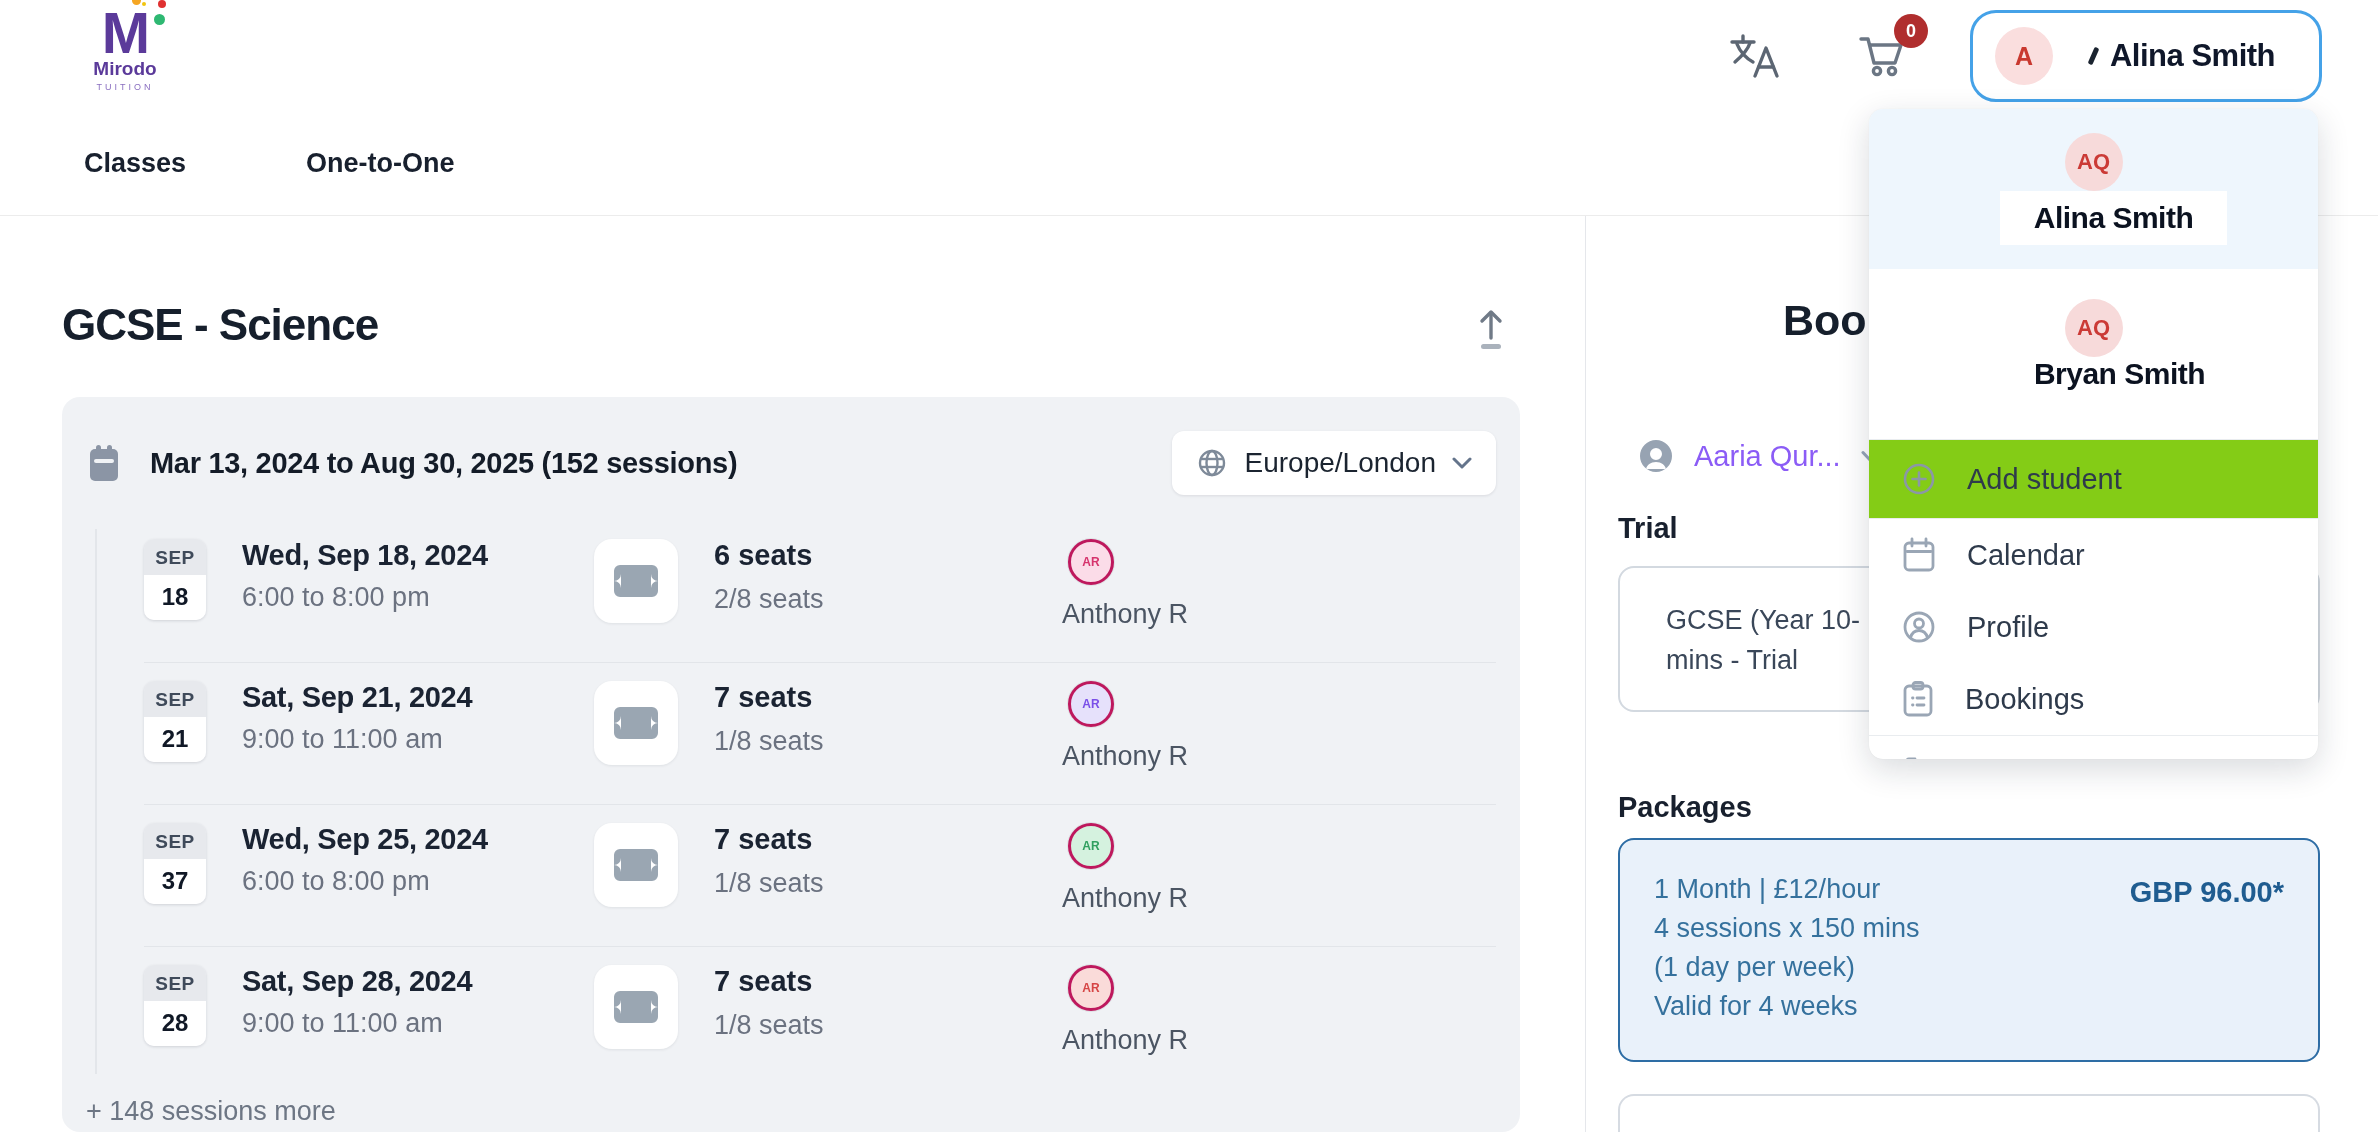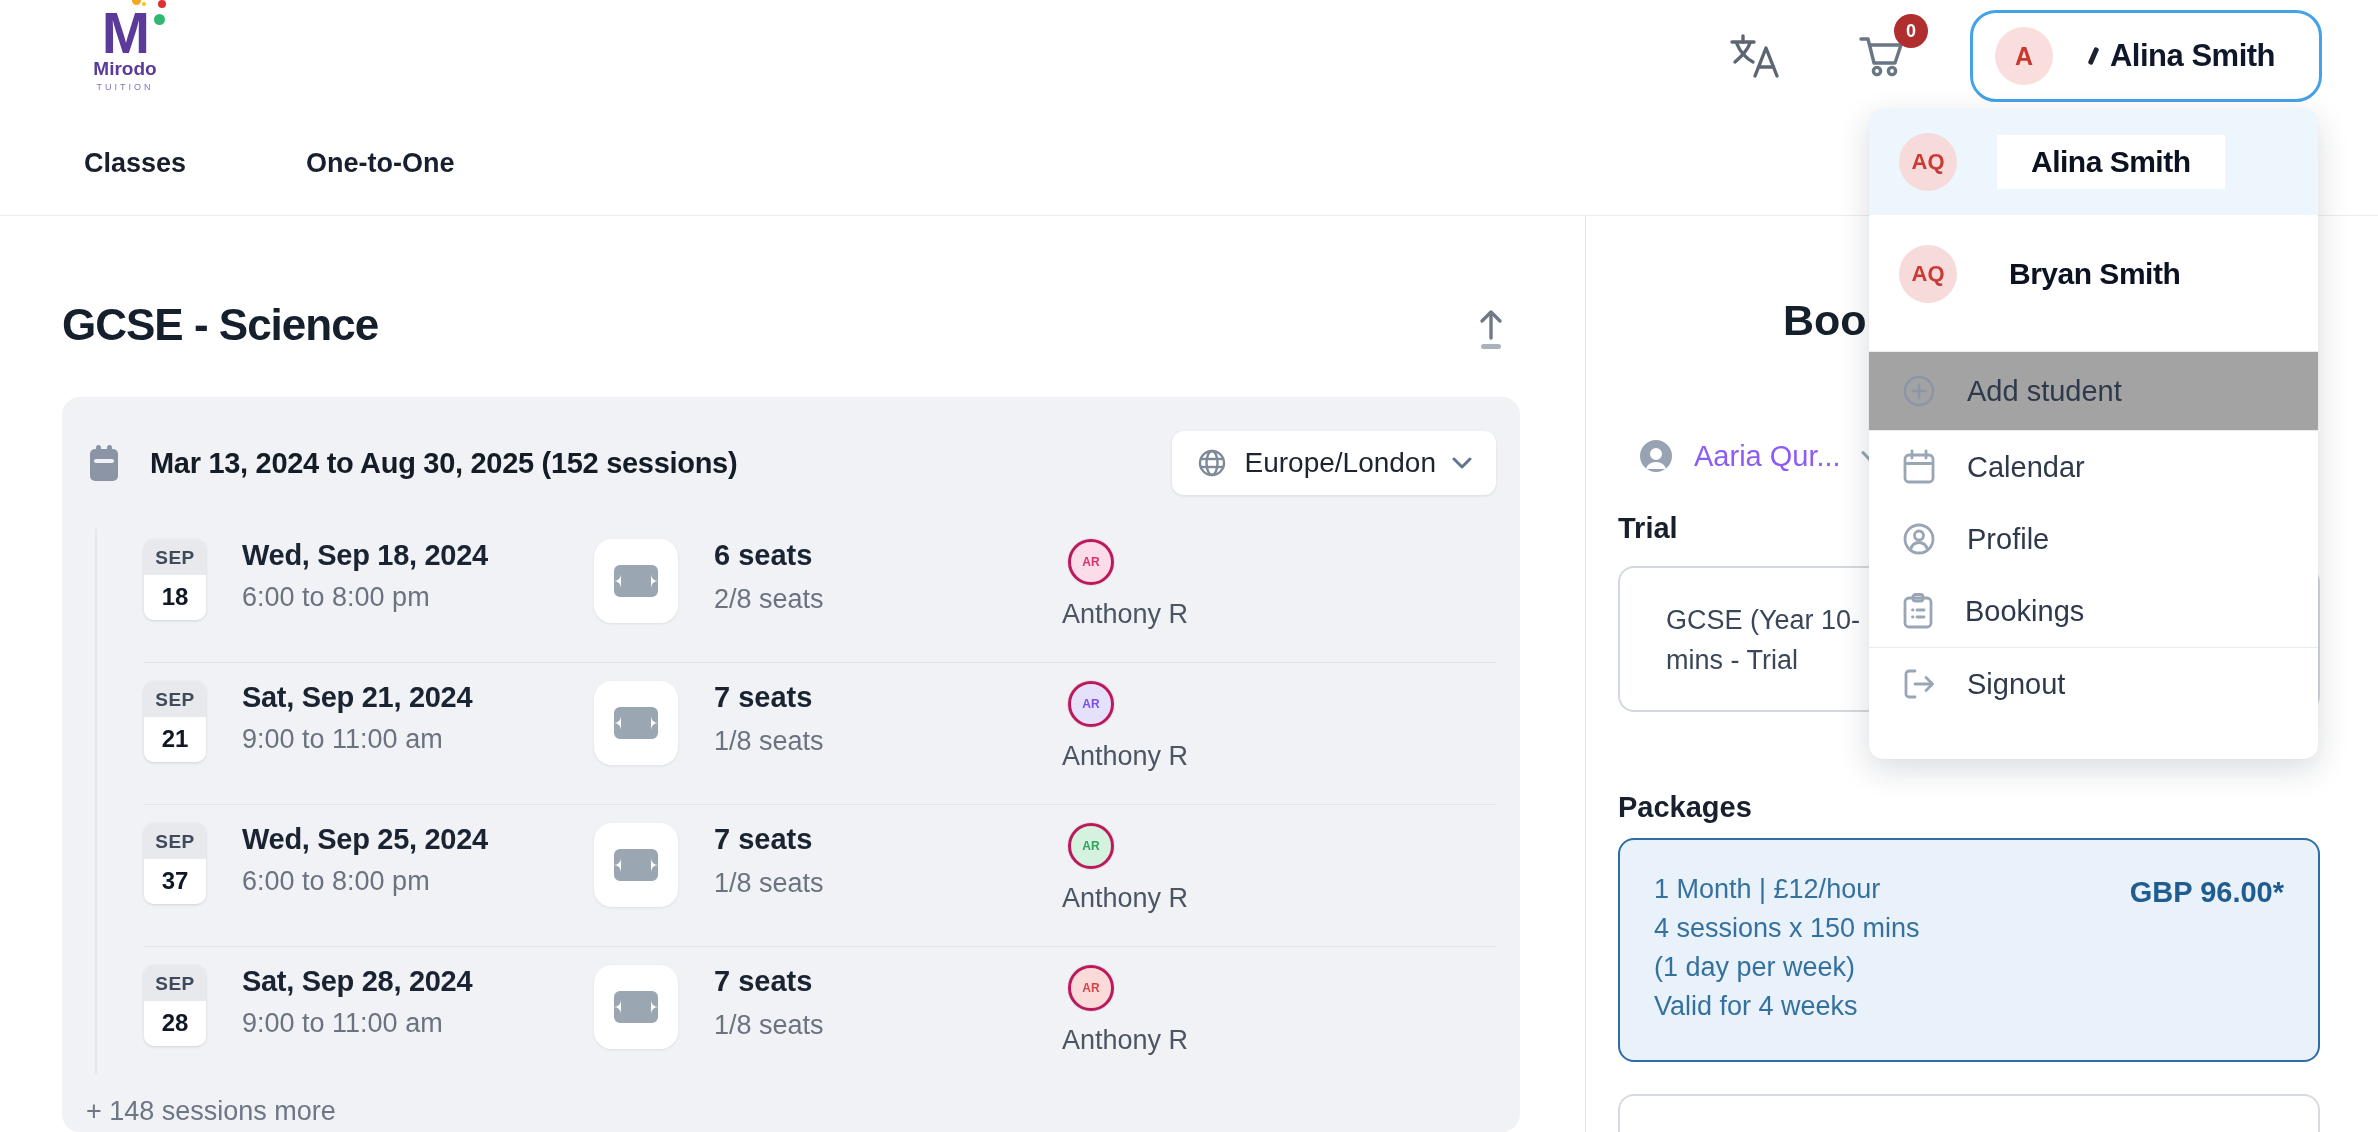--- a/index.html
+++ b/index.html
@@ -100,30 +100,30 @@
   .package-card { position:absolute; top:622px; left:0; width:702px; height:224px; background:#e9f1fa;
     border:2px solid #2e6da5; border-radius:16px; padding:30px 34px; display:flex; justify-content:space-between; cursor:pointer; }
   .pkg-line { font-size:27px; color:#35719d; line-height:39px; }
   .pkg-price { font-size:29px; font-weight:bold; color:#1f5c90; margin-top:6px; }
   .bottom-card { position:absolute; top:878px; left:0; width:702px; height:60px; background:#fff;
     border:2px solid #d6dbe2; border-bottom:none; border-radius:16px 16px 0 0; cursor:pointer; }
 
   
   .menu { position:absolute; left:1869px; top:109px; width:449px; height:650px; background:#fff; border-radius:14px;
     box-shadow:0 10px 32px rgba(20,30,50,.16), 0 0 1px rgba(0,0,0,.10); z-index:40; overflow:hidden; }
-  .m-student { display:flex; align-items:center; padding:24px 30px; cursor:pointer; }
+  .m-student { display:flex; align-items:center; padding:24px 30px; cursor:pointer;flex-direction:column; }
   .m-student.selected { background:#eef6fd; }
   .m-student.second { padding:30px 30px 48px; }
   .m-avatar { flex:none; width:58px; height:58px; border-radius:50%; background:#f7dada; color:#cb3a36;
     font-size:22px; font-weight:bold; display:flex; align-items:center; justify-content:center; }
   .m-name { font-size:30px; font-weight:bold; color:#0b1220; margin-left:52px; letter-spacing:-0.5px; }
   .m-name.boxed { background:#fff; padding:10px 34px; margin-left:40px; }
   .m-div { height:1px; background:#e9ecef; }
   .m-item { display:flex; align-items:center; gap:30px; padding:18px 32px; font-size:29px; color:#2e3a4b; cursor:pointer; height:72px; }
-  .m-item.add { background:#a3a3a3; height:78px; }
+  .m-item.add { background:#84cc16; height:78px; }
 
   svg { display:block; }
 </style>
 </head>
 <body>
 
 <div class="page">
 
   <div class="topbar">
     <div class="logo">

